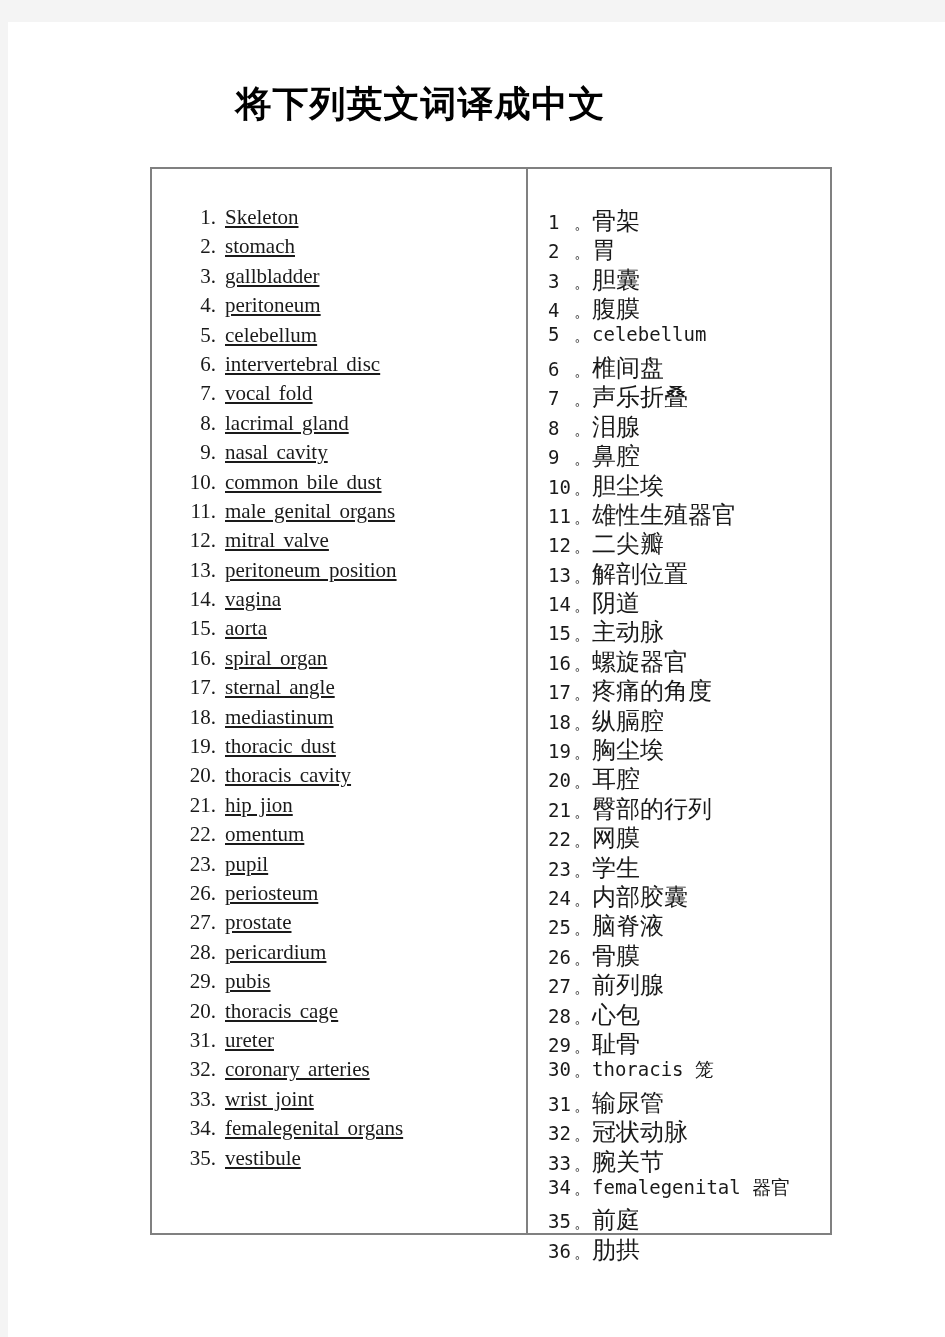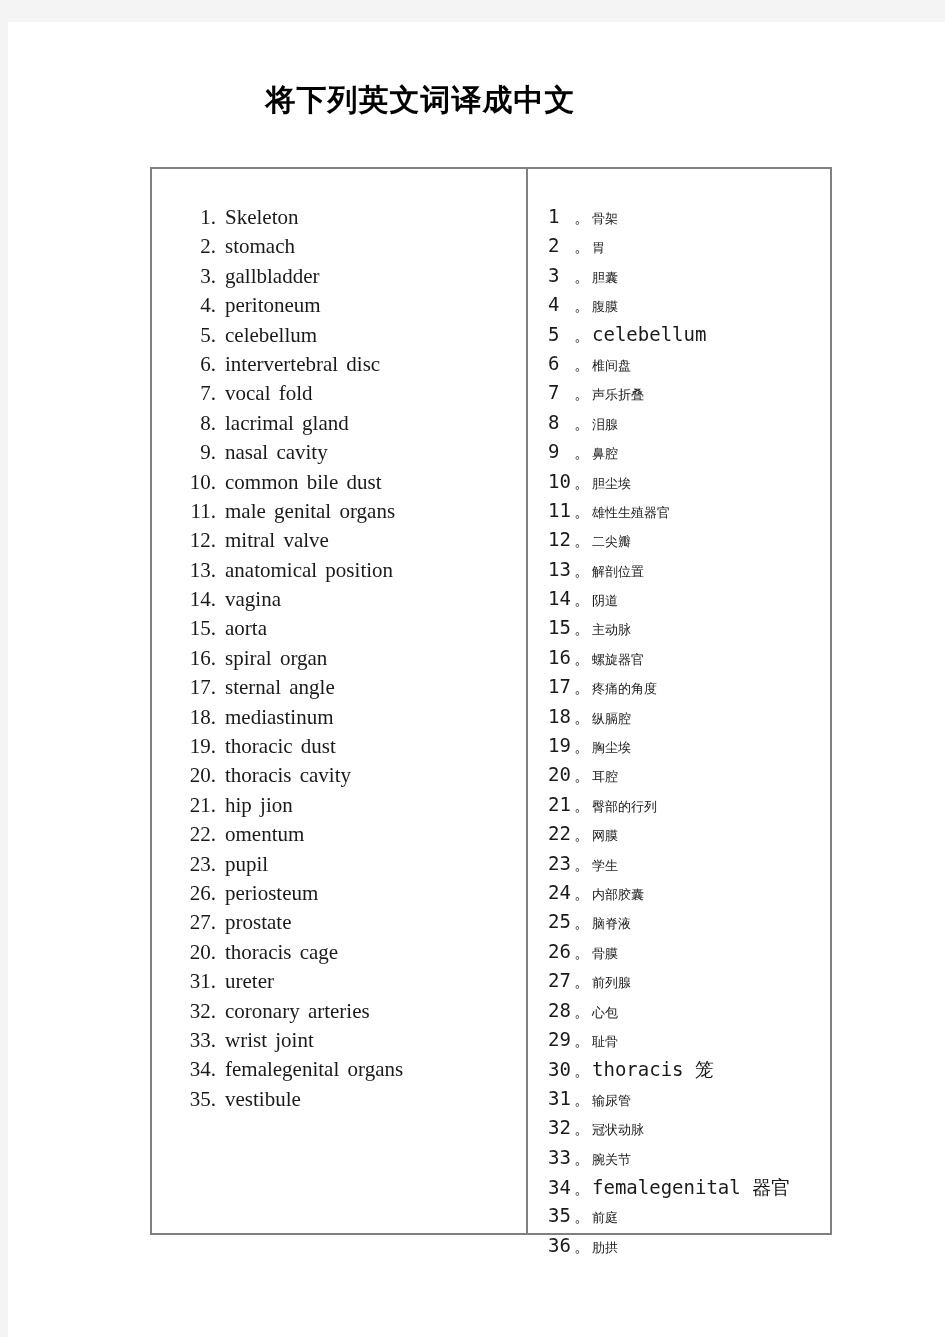--- a/index.html
+++ b/index.html
@@ -26,21 +26,21 @@
 
   
   .doc-title {
     position: absolute;
     left: 0;
     top: 58px;
     width: 825px;
     text-align: center;
     font-family: "DejaVu Serif", "Liberation Serif", serif;
     font-weight: bold;
-    font-size: 30px;
+    font-size: 36px;
     letter-spacing: 1px;
     color: #000000;
     white-space: nowrap;
   }
 
   
   .vocab-table {
     position: absolute;
     left: 142px;
     top: 145px;
@@ -92,20 +92,21 @@
   }
   .col-english .num {
     display: inline-block;
     width: 40px;
     text-align: right;
     margin-right: 9px;
     flex: 0 0 auto;
   }
   .col-english .term {
     word-spacing: 3px;
+    text-decoration: underline;
   }
 
   
   .col-chinese .row {
     font-size: 20px;
     color: #1a1a1a;
   }
   .col-chinese .num {
     font-family: "DejaVu Sans Mono", "Liberation Mono", monospace;
     display: inline-block;
@@ -115,21 +116,21 @@
     font-size: 19px;
   }
   .col-chinese .sep {
     font-family: "DejaVu Sans", sans-serif;
     font-size: 16px;
     margin: 0 2px 0 0;
     flex: 0 0 auto;
   }
   .col-chinese .term {
     font-family: "DejaVu Sans", "Liberation Sans", sans-serif;
-    font-size: 13px;
+    font-size: 24px;
   }
   
   .col-chinese .term.latin {
     font-family: "DejaVu Sans Mono", "Liberation Mono", monospace;
     font-size: 19px;
   }
 </style>
 </head>
 <body>
 
@@ -185,21 +186,21 @@
         <div class="row">
           <span class="num">11.</span>
           <span class="term">male  genital  organs</span>
         </div>
         <div class="row">
           <span class="num">12.</span>
           <span class="term">mitral  valve</span>
         </div>
         <div class="row">
           <span class="num">13.</span>
-          <span class="term">anatomical  position</span>
+          <span class="term">peritoneum  position</span>
         </div>
         <div class="row">
           <span class="num">14.</span>
           <span class="term">vagina</span>
         </div>
         <div class="row">
           <span class="num">15.</span>
           <span class="term">aorta</span>
         </div>
         <div class="row">
@@ -236,20 +237,28 @@
         </div>
         <div class="row">
           <span class="num">26.</span>
           <span class="term">periosteum</span>
         </div>
         <div class="row">
           <span class="num">27.</span>
           <span class="term">prostate</span>
         </div>
         <div class="row">
+          <span class="num">28.</span>
+          <span class="term">pericardium</span>
+        </div>
+        <div class="row">
+          <span class="num">29.</span>
+          <span class="term">pubis</span>
+        </div>
+        <div class="row">
           <span class="num">20.</span>
           <span class="term">thoracis  cage</span>
         </div>
         <div class="row">
           <span class="num">31.</span>
           <span class="term">ureter</span>
         </div>
         <div class="row">
           <span class="num">32.</span>
           <span class="term">coronary  arteries</span>

